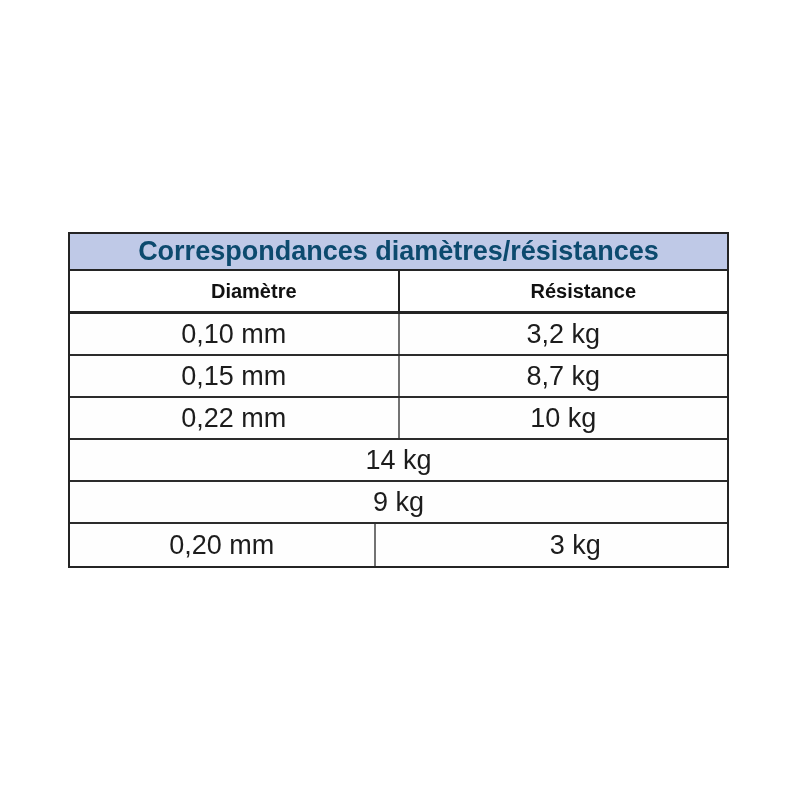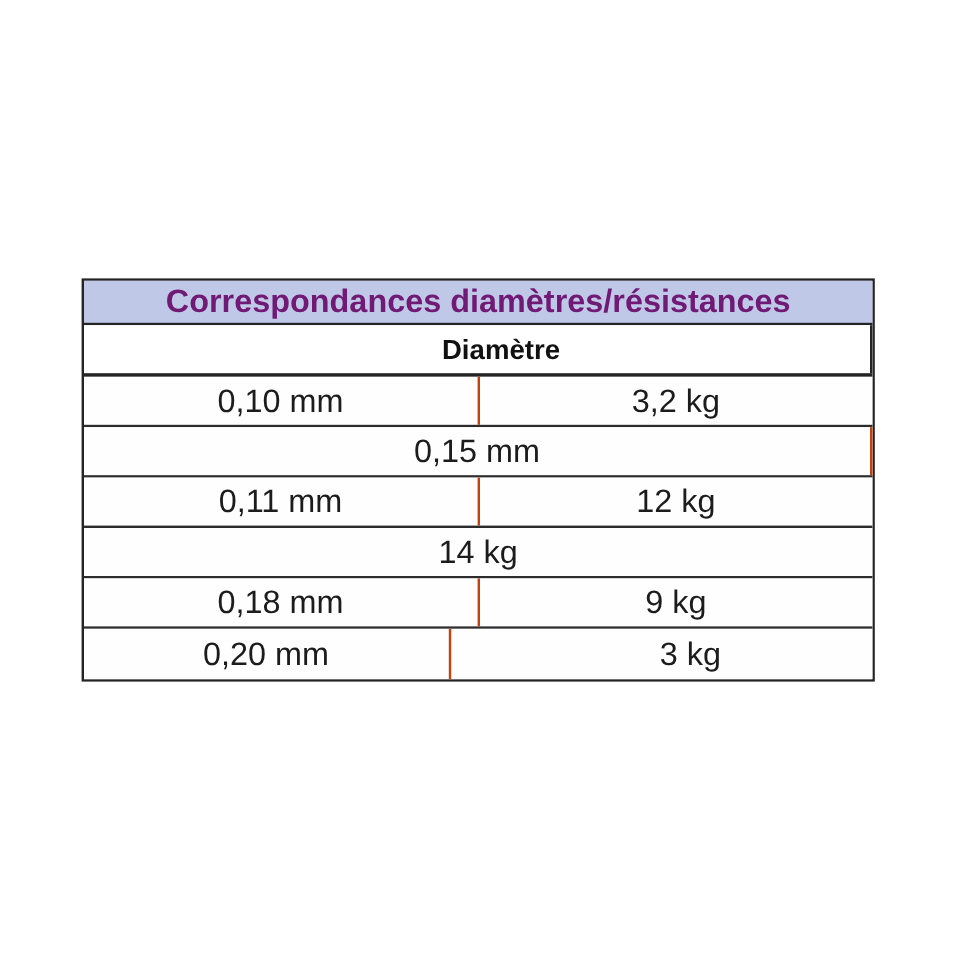--- a/index.html
+++ b/index.html
@@ -31,36 +31,36 @@
     box-sizing: border-box;
     height: 37px;
     background: #bfc9e7;
     border-bottom: 2px solid #242424;
     display: flex;
     align-items: center;
     justify-content: center;
     font-weight: bold;
     font-size: 27px;
     letter-spacing: 0px;
-    color: #701a75;
+    color: #0c4a6e;
   }
   .header-row {
     box-sizing: border-box;
     height: 43px;
     display: flex;
     border-bottom: 3px solid #242424;
     background: #ffffff;
   }
   .header-cell {
     flex: 1 1 50%;
     display: flex;
     align-items: center;
     justify-content: center;
     font-weight: bold;
-    font-size: 23px;
+    font-size: 20px;
     color: #111111;
     margin-left: 40px;
   }
   .header-cell.first {
     border-right: 2px solid #242424;
   }
   .data-row {
     box-sizing: border-box;
     height: 42px;
     display: flex;
@@ -74,55 +74,56 @@
   .cell {
     flex: 1 1 50%;
     display: flex;
     align-items: center;
     justify-content: center;
     font-size: 27px;
     font-weight: 400;
     color: #1c1c1c;
   }
   .cell.first {
-    border-right: 2px solid #c2410c;
+    border-right: 2px solid #737373;
   }
 </style>
 </head>
 <body>
 
 <div class="canvas">
   <div class="spec-table">
 
     <div class="title-row">Correspondances diamètres/résistances</div>
 
     <div class="header-row">
       <div class="header-cell first">Diamètre</div>
+      <div class="header-cell">Résistance</div>
     </div>
 
     <div class="data-row">
       <div class="cell first">0,10 mm</div>
       <div class="cell">3,2 kg</div>
     </div>
 
     <div class="data-row">
       <div class="cell first">0,15 mm</div>
+      <div class="cell">8,7 kg</div>
     </div>
 
     <div class="data-row">
-      <div class="cell first">0,11 mm</div>
-      <div class="cell">12 kg</div>
+      <div class="cell first">0,22 mm</div>
+      <div class="cell">10 kg</div>
     </div>
 
     <div class="data-row">
       <div class="cell">14 kg</div>
     </div>
 
     <div class="data-row">
-      <div class="cell first">0,18 mm</div>
       <div class="cell">9 kg</div>
     </div>
 
     <div class="data-row">
       <div class="cell first">0,20 mm</div>
       <div class="cell">3 kg</div>
     </div>
 
   </div>
 </div>

